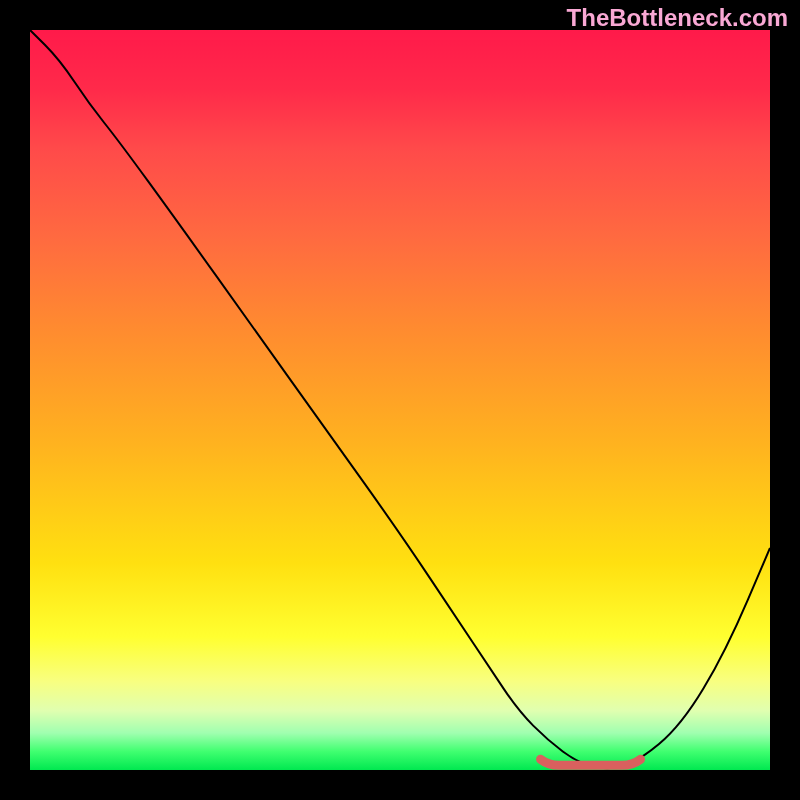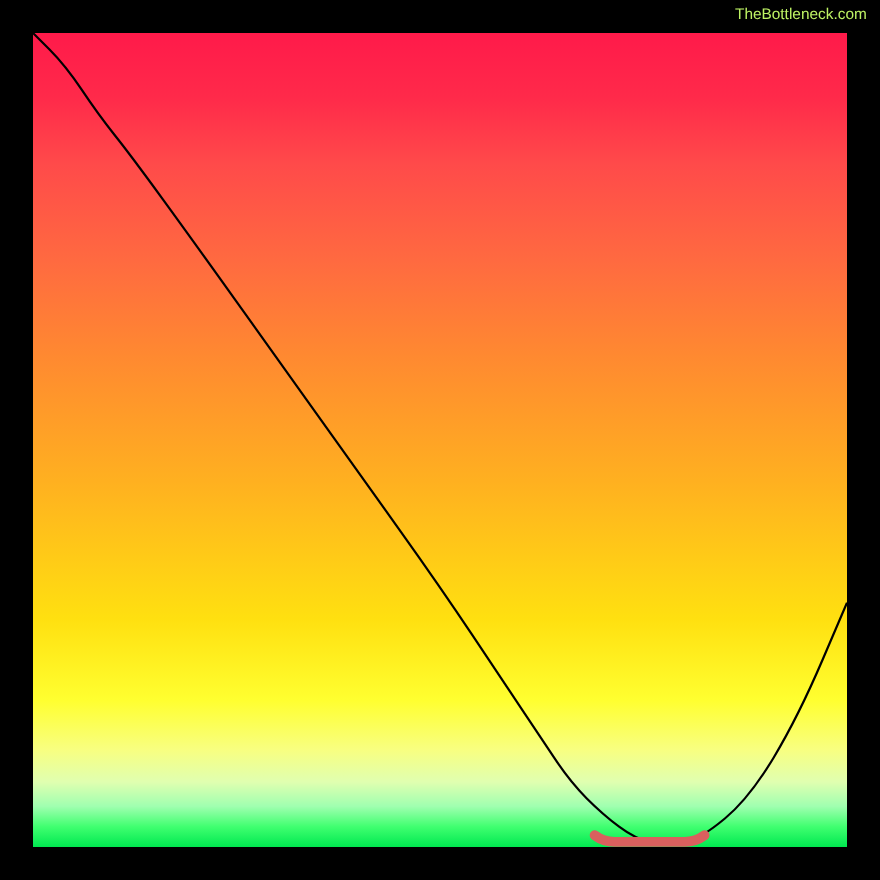--- a/index.html
+++ b/index.html
@@ -1,23 +1,23 @@
 <!DOCTYPE html>
 <html><head>
 <meta charset="utf-8">
 <style>
   * { margin: 0; padding: 0; box-sizing: border-box; }
   body { width: 800px; height: 800px; background: #000; position: relative; font-family: Arial, sans-serif; }
   .watermark {
     position: absolute;
     top: 4px;
     right: 12px;
-    color: #bef264;
-    font-size: 14px;
-    font-weight: 400;
+    color: #f9a8d4;
+    font-size: 24px;
+    font-weight: 700;
     z-index: 10;
   }
   .plot-area {
     position: absolute;
     left: 30px;
     top: 30px;
     width: 740px;
     height: 740px;
     background: linear-gradient(to bottom,
       #ff1a4a 0%,

